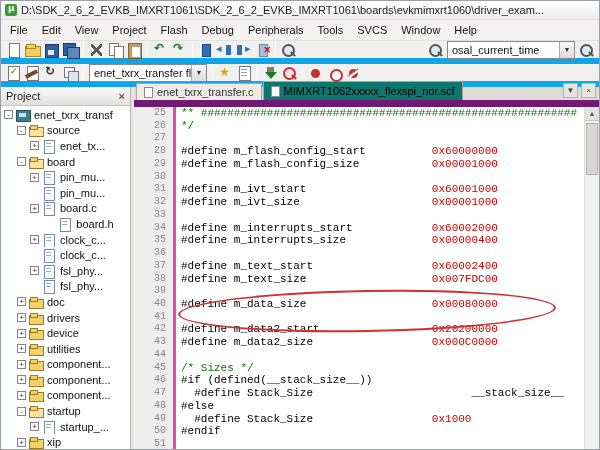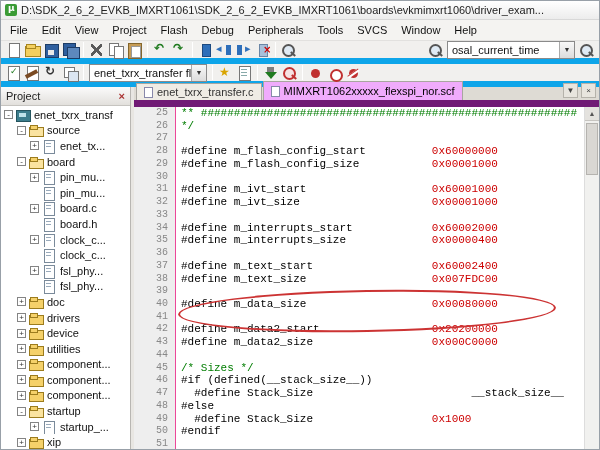--- a/index.html
+++ b/index.html
@@ -90,27 +90,27 @@
   .node-ic.file::after{left:4px;top:3px;width:5px;height:6px;background:repeating-linear-gradient(#9ab 0 1px,transparent 1px 3px)}
   .node-ic.target::before{left:0;top:1px;width:13px;height:10px;background:#3c7d8c;border:1px solid #25555f}
   .node-ic.target::after{left:3px;top:4px;width:7px;height:4px;background:#bfe3ea}
   .splitter{width:3px;background:#e8e6e2;flex:none}
   
   .editor-col{flex:1;display:flex;flex-direction:column;min-width:0;min-height:0}
   .tabbar{height:20px;flex:none;display:flex;align-items:flex-end;background:#dedbd4;border-bottom:7px solid #701a75;padding:0 2px}
   .tab-strip{display:flex;align-items:flex-end;height:100%}
   .tab{display:flex;align-items:center;gap:4px;height:17px;padding:0 7px;background:#efece5;border:1px solid #a8a6a0;
        border-bottom:none;margin-right:1px;color:#333;white-space:nowrap}
-  .tab.active{background:#f0abfc;height:19px;color:#000}
+  .tab.active{background:#0f766e;height:19px;color:#000}
   .tab-ic{width:9px;height:11px;background:#fff;border:1px solid #88a;flex:none}
   .tabbar-btn{width:15px;height:15px;margin:0 1px 2px 2px;display:flex;align-items:center;justify-content:center;
               font-size:8px;color:#444;background:#e8e5de;border:1px solid #b5b2aa;flex:none}
   .ml-auto{margin-left:auto}
   .editor-body{flex:1;display:flex;background:#fff;min-height:0}
-  .gutter{width:42px;flex:none;background:#eeeeee;border-right:1px solid #ec4899;text-align:right;padding-right:7px}
+  .gutter{width:42px;flex:none;background:#eeeeee;border-right:3px solid #ec4899;text-align:right;padding-right:7px}
   .ln{height:12.74px;font:10px/12.74px "Liberation Mono",monospace;color:#888}
   .codewrap{flex:1;position:relative;overflow:hidden}
   .code{padding-left:5px}
   .cl{height:12.74px;font:11px/12.74px "Liberation Mono",monospace;white-space:pre}
   .tok-p{color:#000}.tok-n{color:#cc0000}.tok-c{color:#007d00}
   .ellipse{position:absolute;left:2px;top:183px;width:378px;height:42px;border:2px solid #cc3333;
            border-radius:50%;transform:rotate(-1deg);pointer-events:none}
   .vscroll{width:15px;flex:none;background:#f1f1ef;border-left:1px solid #ddd;position:relative}
   .vs-up{height:14px;background:#e4e2de;border-bottom:1px solid #c6c4c0;display:flex;align-items:center;justify-content:center;font-size:7px;color:#555}
   .vs-thumb{position:absolute;left:1px;right:1px;top:16px;height:52px;background:#d9d7d3;border:1px solid #b5b3af}
@@ -231,21 +231,21 @@
           <div class="tree-row" style="padding-left: 29px;">
             <span class="expander" style="visibility: hidden;"></span>
             <span class="node-ic file"></span>
             <span class="node-label">pin_mu...</span>
           </div>
           <div class="tree-row" style="padding-left: 29px;">
             <span class="expander">+</span>
             <span class="node-ic file"></span>
             <span class="node-label">board.c</span>
           </div>
-          <div class="tree-row" style="padding-left: 29px;">
+          <div class="tree-row" style="padding-left: 29px; justify-content: center;">
             <span class="expander" style="visibility: hidden;"></span>
             <span class="node-ic file"></span>
             <span class="node-label">board.h</span>
           </div>
           <div class="tree-row" style="padding-left: 29px;">
             <span class="expander">+</span>
             <span class="node-ic file"></span>
             <span class="node-label">clock_c...</span>
           </div>
           <div class="tree-row" style="padding-left: 29px;">

